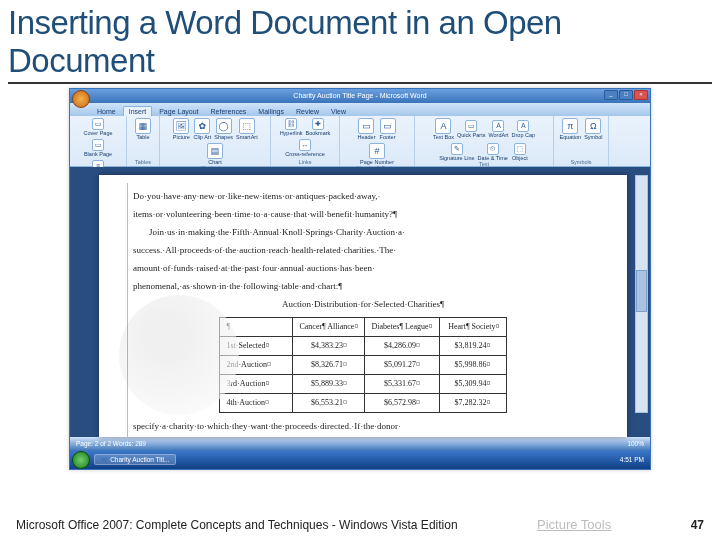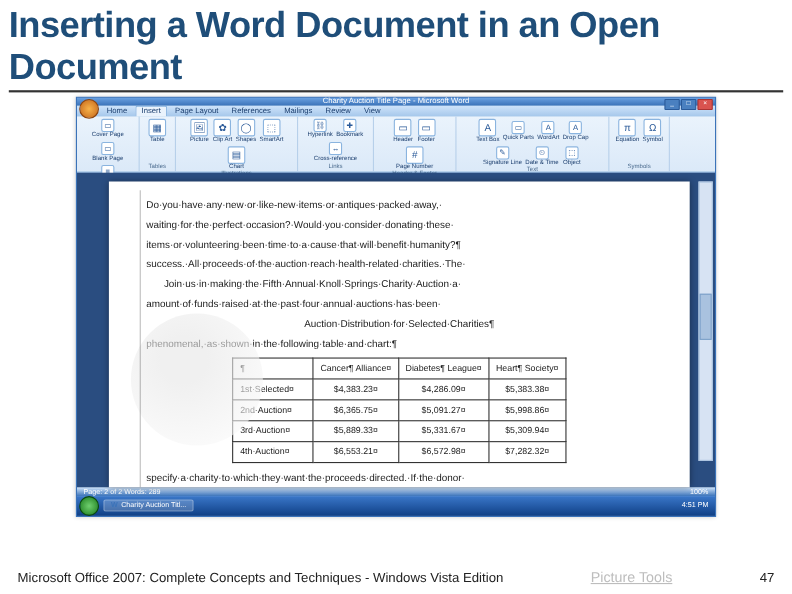--- a/index.html
+++ b/index.html
@@ -8,21 +8,21 @@
     width: 720px;
     height: 540px;
     font-family: "Segoe UI", Arial, sans-serif;
     background: #fff;
     position: relative;
     overflow: hidden;
   }
   .slide-title {
     color: #1f4e79;
     font-size: 33px;
-    font-weight: 700;
+    font-weight: 400;
     padding: 4px 8px 0 8px;
     line-height: 1.15;
     letter-spacing: -0.5px;
   }
   .title-rule {
     border: none;
     border-top: 2px solid #333;
     margin: 2px 8px 4px 8px;
   }
   .word-window {
@@ -149,21 +149,21 @@
     display: flex;
     justify-content: center;
     padding: 8px 18px 0 24px;
     position: relative;
   }
   .page {
     width: 460px;
     background: #fff;
     box-shadow: 0 0 6px rgba(0,0,0,0.4);
     padding: 12px 34px 0 34px;
-    font-family: Liberation Sans, sans-serif;
+    font-family: Liberation Serif, serif;
     font-size: 9px;
     color: #222;
     line-height: 2;
     position: relative;
     overflow: hidden;
   }
   .para { text-align: left; }
   .para-bar { position:absolute; left:28px; top:8px; bottom:0; width:1px; background:#222; opacity:.3;}
   .watermark {
     position: absolute;
@@ -179,21 +179,21 @@
     border-collapse: collapse;
     margin: 4px auto 4px auto;
     font-size: 8px;
     text-align: center;
   }
   .doc-table th, .doc-table td {
     border: 1px solid #333;
     padding: 1px 6px;
     min-width: 54px;
   }
-  .doc-table th { font-weight: normal; }
+  .doc-table th { font-weight: normal; text-align: right; }
   .doc-table td:first-child, .doc-table th:first-child { text-align:left; min-width:60px;}
   .scroll-v {
     position:absolute; right:2px; top:8px; bottom:24px;
     width:11px; background:#d7e3f3; border:1px solid #a9c2df;
   }
   .scroll-thumb {
     position:absolute; left:0; right:0; top:40%; height:40px;
     background:#a9c2df; border:1px solid #7ca0c9;
   }
   .statusbar {
@@ -234,21 +234,21 @@
     font-size:12px;
     color:#222;
     align-items:center;
   }
   .slide-footer .ghost {
     color:#bdbdbd;
     font-size:13px;
     font-weight:500;
     text-decoration:underline;
   }
-  .slide-pagenum { font-weight:400; }
+  .slide-pagenum { font-weight:700; }
 </style>
 </head>
 <body>
 
 <div class="slide-title">Inserting a Word Document in an Open Document</div>
 <hr class="title-rule">
 
 <div class="word-window">
   <div class="win-titlebar">
     <div class="orb"></div>
@@ -402,44 +402,43 @@
       </div>
       <div class="rgroup-label">Symbols</div>
     </div>
   </div>
 
   <div class="doc-area">
     <div class="page">
       <div class="watermark"></div>
       <div class="para-bar"></div>
       <div class="para">Do·you·have·any·new·or·like-new·items·or·antiques·packed·away,·</div>
-      <div class="para">waiting·for·the·perfect·occasion?·Would·you·consider·donating·these·</div>
       <div class="para">items·or·volunteering·been·time·to·a·cause·that·will·benefit·humanity?¶</div>
+      <div class="para" style="text-indent:16px">Join·us·in·making·the·Fifth·Annual·Knoll·Springs·Charity·Auction·a·</div>
       <div class="para">success.·All·proceeds·of·the·auction·reach·health-related·charities.·The·</div>
-      <div class="para" style="text-indent:16px">Join·us·in·making·the·Fifth·Annual·Knoll·Springs·Charity·Auction·a·</div>
       <div class="para">amount·of·funds·raised·at·the·past·four·annual·auctions·has·been·</div>
+      <div class="para">phenomenal,·as·shown·in·the·following·table·and·chart:¶</div>
       <div class="para" style="text-align:center">Auction·Distribution·for·Selected·Charities¶</div>
-      <div class="para">phenomenal,·as·shown·in·the·following·table·and·chart:¶</div>
       <table class="doc-table">
         <tbody>
             <tr>
           <th>¶</th>
           <th>Cancer¶ Alliance¤</th>
           <th>Diabetes¶ League¤</th>
           <th>Heart¶ Society¤</th>
         </tr>
         <tr>
               <td>1st·Selected¤</td>
               <td>$4,383.23¤</td>
               <td>$4,286.09¤</td>
-              <td>$5,383.38¤</td>
+              <td>$3,819.24¤</td>
             </tr>
         <tr>
               <td>2nd·Auction¤</td>
-              <td>$6,365.75¤</td>
+              <td>$8,326.71¤</td>
               <td>$5,091.27¤</td>
               <td>$5,998.86¤</td>
             </tr>
         <tr>
               <td>3rd·Auction¤</td>
               <td>$5,889.33¤</td>
               <td>$5,331.67¤</td>
               <td>$5,309.94¤</td>
             </tr>
         <tr>

